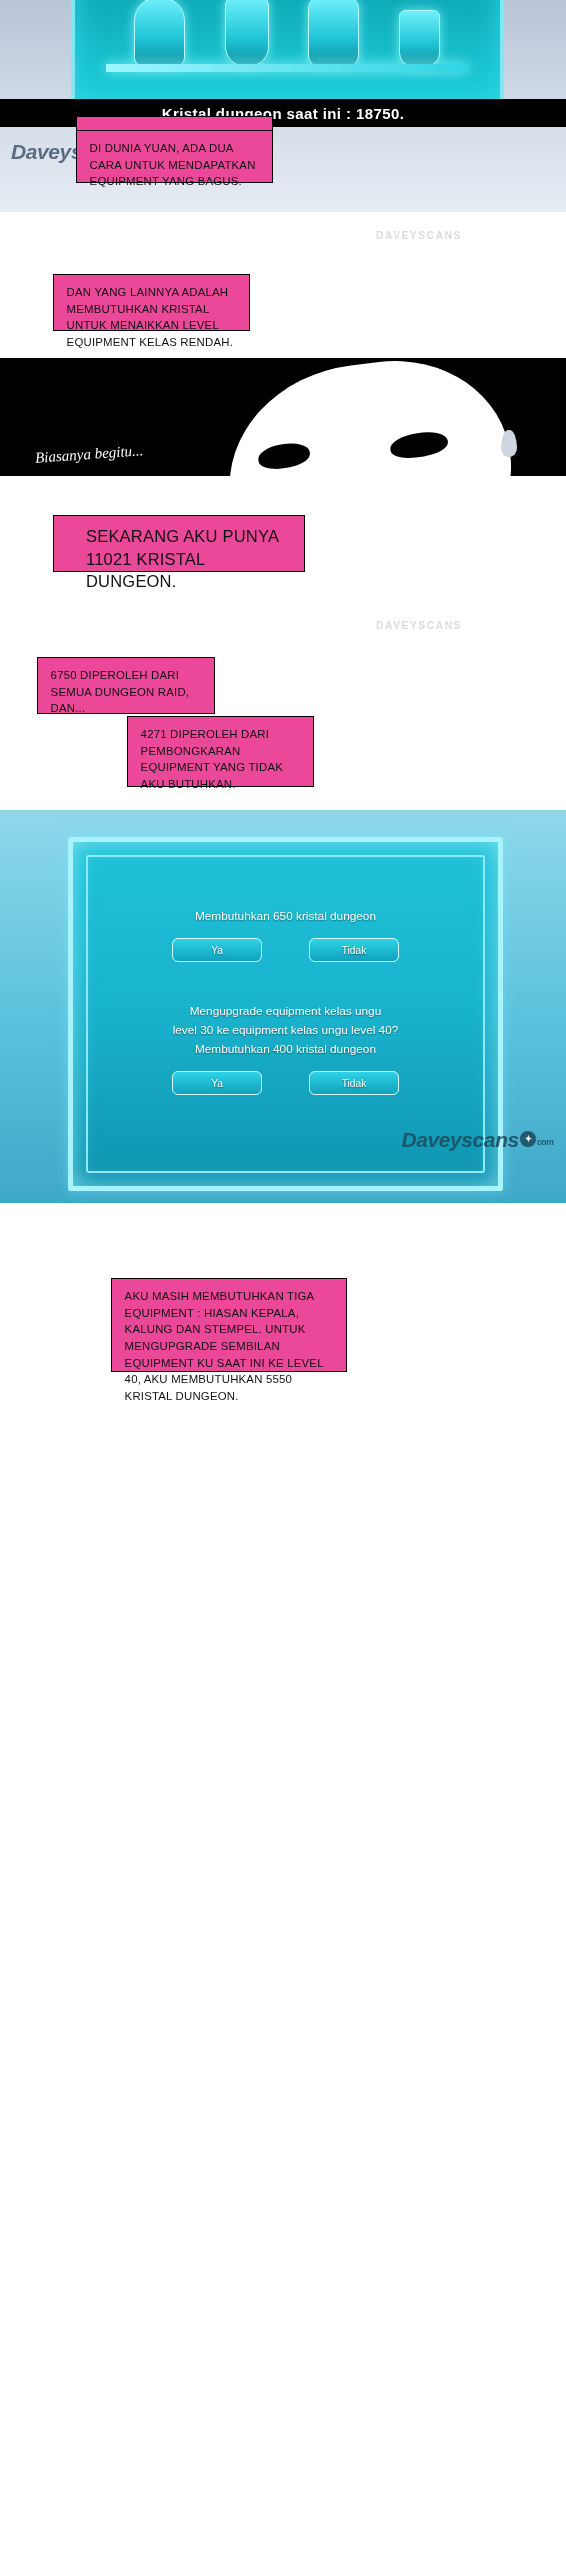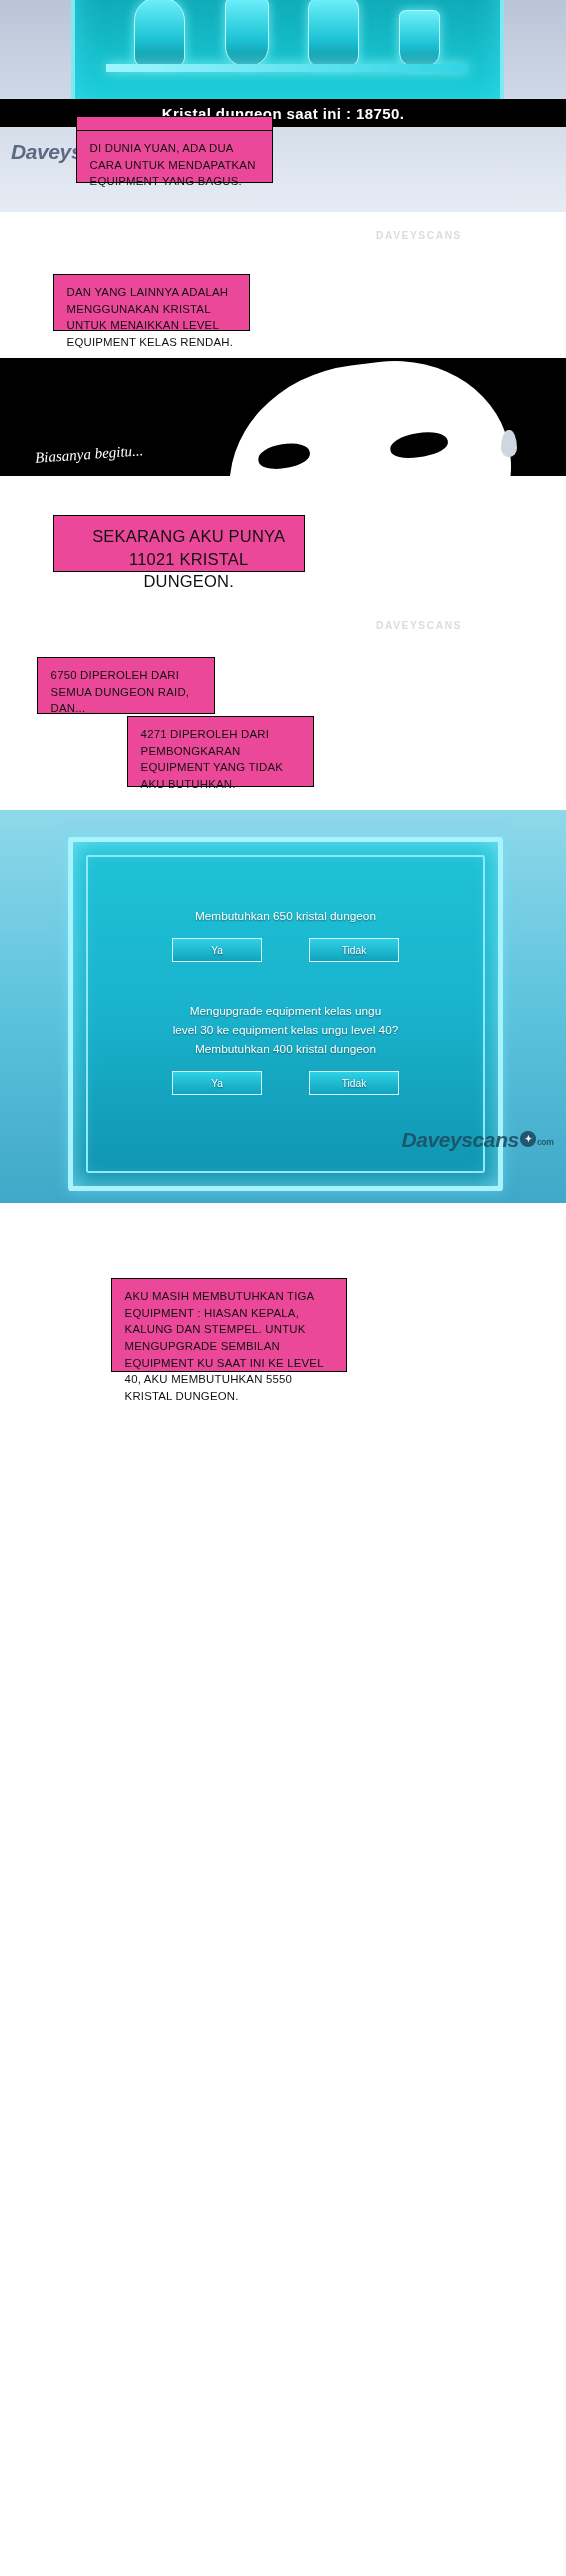--- a/index.html
+++ b/index.html
@@ -132,21 +132,21 @@
     background: #ec4899;
     border: 1.6px solid #000;
     box-sizing: border-box;
     padding: 9.4px 12.6px;
     color: #111;
     font-size: 11.4px;
     line-height: 1.45;
     letter-spacing: 0.2px;
     font-family: "Liberation Sans", sans-serif;
   }
-  .sbox.center { text-align: center; padding-left: 32px; }
+  .sbox.center { text-align: left; padding-left: 32px; }
   .sbox.big { font-size: 16.5px; line-height: 1.35; }
 
   
   .panel-face {
     position: absolute;
     left: 0;
     width: 566px;
     background: #000;
     overflow: hidden;
   }
@@ -255,21 +255,21 @@
     width: 100%;
     display: flex;
     justify-content: center;
     gap: 47px;
   }
   .ui-btn {
     width: 88px;
     height: 22px;
     background: linear-gradient(180deg, #2ed2e6 0%, #11a2bd 100%);
     border: 1.6px solid #d6fbff;
-    border-radius: 0;
+    border-radius: 6px;
     color: #ffffff;
     font-size: 10.2px;
     display: flex;
     align-items: center;
     justify-content: center;
     text-shadow: 0 0.8px 1.6px rgba(0,0,0,.5);
     text-align: right;
   }
   .panel-ui .watermark-scans {
     left: auto;
@@ -313,21 +313,21 @@
 
   <div class="gutter" style="top:212px; height:259px;">
     <div class="sbox" style="left:76px; top:-96px; width:197px; height:58px;">DI DUNIA YUAN, ADA DUA CARA UNTUK MENDAPATKAN EQUIPMENT YANG BAGUS.</div>
   </div>
 
   <div class="sbox" style="left:76px; top:130px; width:197px; height:53px;">DI DUNIA YUAN, ADA DUA CARA UNTUK MENDAPATKAN EQUIPMENT YANG BAGUS.</div>
 
 
   <div class="faint-wm" style="left:376px; top:230px;">DAVEYSCANS</div>
 
-  <div class="sbox" style="left:53px; top:274px; width:197px; height:57px;">DAN YANG LAINNYA ADALAH MENGGUNAKAN KRISTAL UNTUK MENAIKKAN LEVEL EQUIPMENT KELAS RENDAH.</div>
+  <div class="sbox" style="left:53px; top:274px; width:197px; height:57px;">DAN YANG LAINNYA ADALAH MEMBUTUHKAN KRISTAL UNTUK MENAIKKAN LEVEL EQUIPMENT KELAS RENDAH.</div>
 
   <div class="panel-face" style="top:358px; height:118px;">
     <div class="hair"></div>
     <div class="face-shape"></div>
     <div class="eye left"></div>
     <div class="eye right"></div>
     <div class="sweat"></div>
 
     <div class="handwrite">Biasanya begitu...</div>
   </div>

